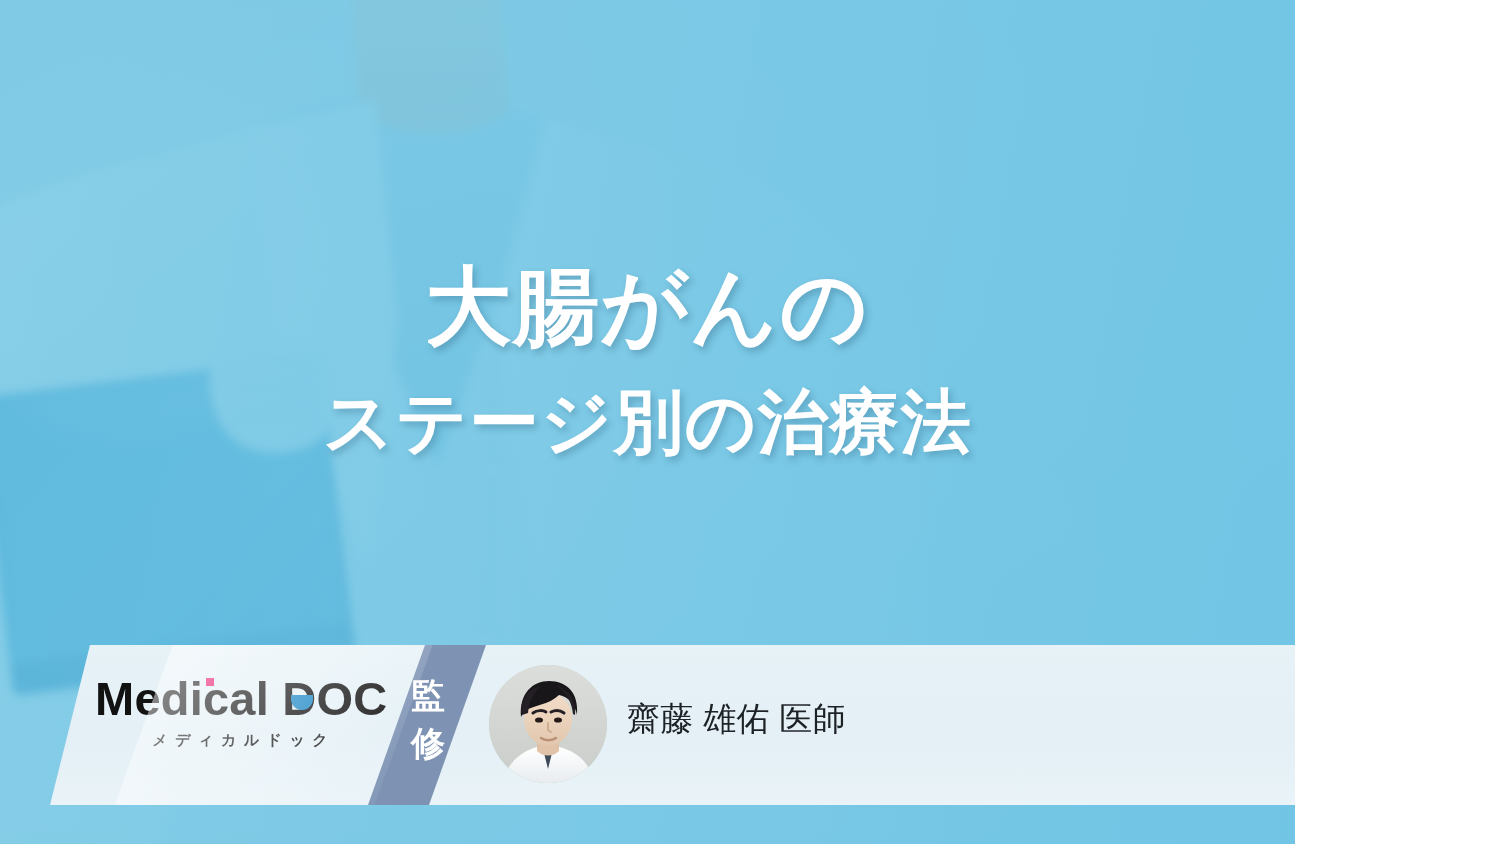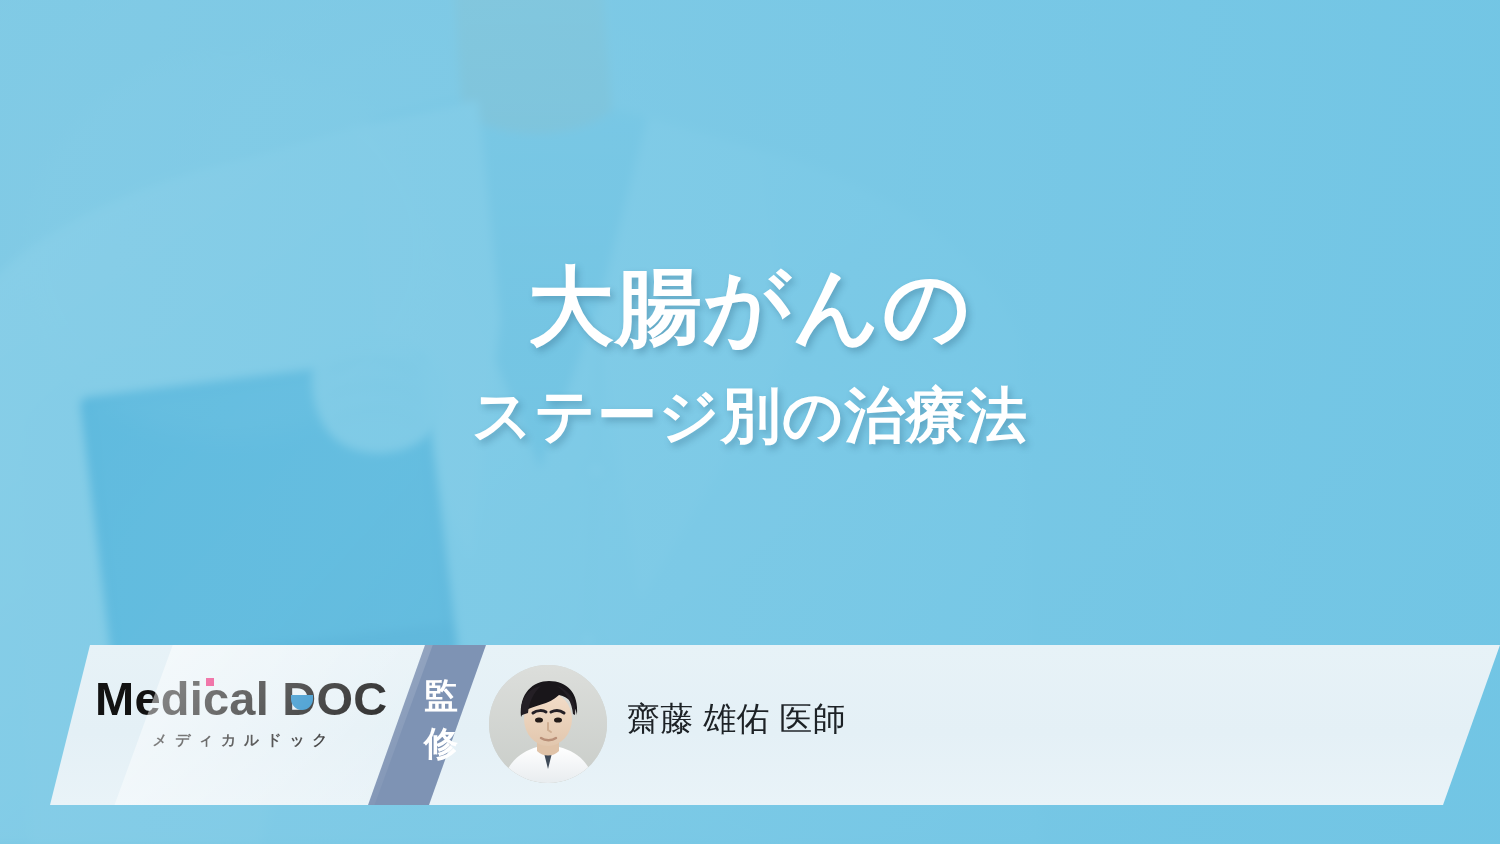--- a/index.html
+++ b/index.html
@@ -7,21 +7,21 @@
     margin: 0;
     padding: 0;
     background: #ffffff;
   }
   body {
     font-family: "Liberation Sans", "DejaVu Sans", sans-serif;
   }
 
   .stage {
     position: relative;
-    width: 1500px;
+    width: 1295px;
     height: 844px;
     overflow: hidden;
     background: #ec4899;
   }
 
   
   .bg-photo {
     position: absolute;
     inset: 0;
     overflow: hidden;
@@ -59,21 +59,21 @@
   .title-line {
     display: block;
     color: #ffffff;
     font-weight: 700;
     letter-spacing: 0.02em;
     line-height: 1.32;
     text-shadow: 3px 4px 7px rgba(40,90,120,0.33);
     white-space: nowrap;
   }
   .title-line-1 { font-size: 86px; }
-  .title-line-2 { font-size: 60px; margin-top: 12px; }
+  .title-line-2 { font-size: 70px; margin-top: 12px; }
 
   
   .credit-bar {
     position: absolute;
     left: 0;
     top: 645px;
     width: 1500px;
     height: 160px;
     background: linear-gradient(180deg, #e7f2f7 0%, #e4f0f6 55%, #e9f3f8 100%);
     -webkit-clip-path: polygon(90px 0, 1500px 0, 1443px 160px, 50px 160px);
@@ -154,21 +154,21 @@
   }
   .supervise-text {
     position: absolute;
     left: 398px;
     top: 26px;
     width: 60px;
     color: #ffffff;
     font-size: 34px;
     font-weight: 700;
     line-height: 1.42;
-    text-align: right;
+    text-align: center;
     letter-spacing: 0;
   }
 
   
   .avatar {
     position: absolute;
     left: 489px;
     top: 20px;
     width: 118px;
     height: 118px;

